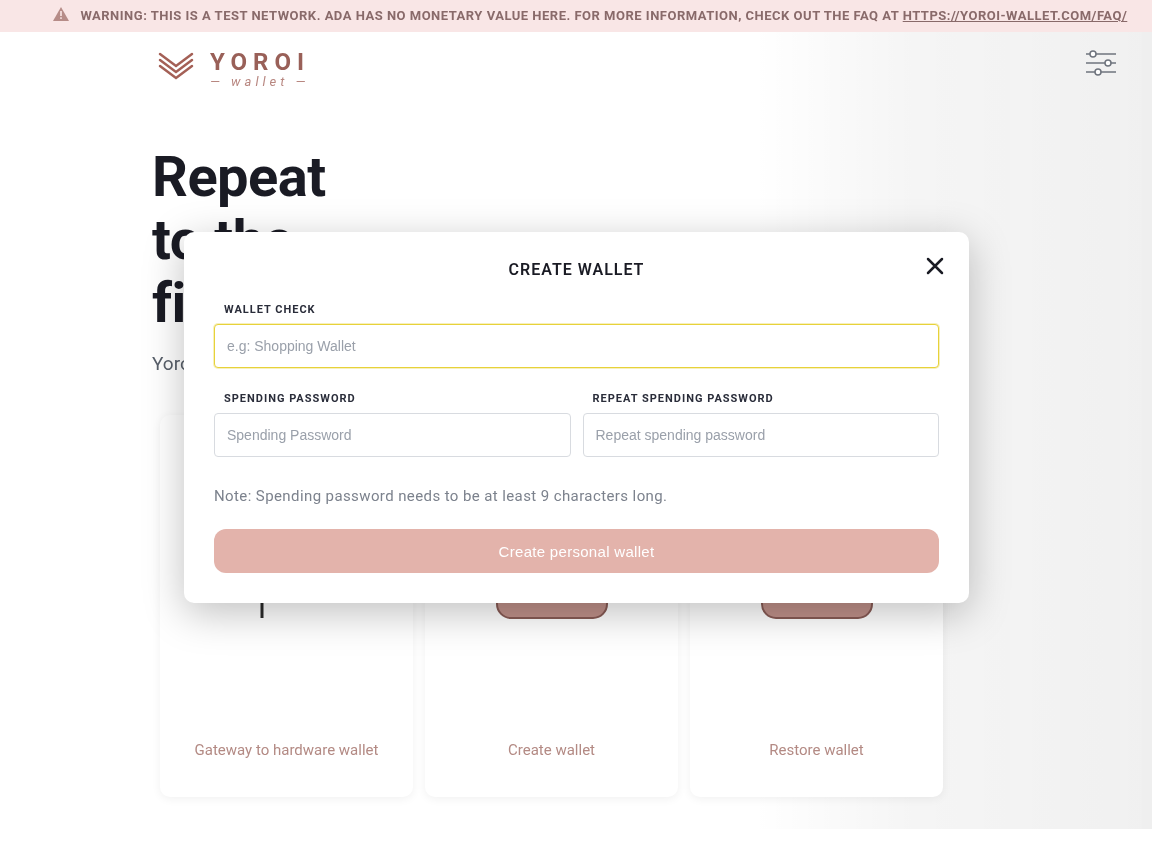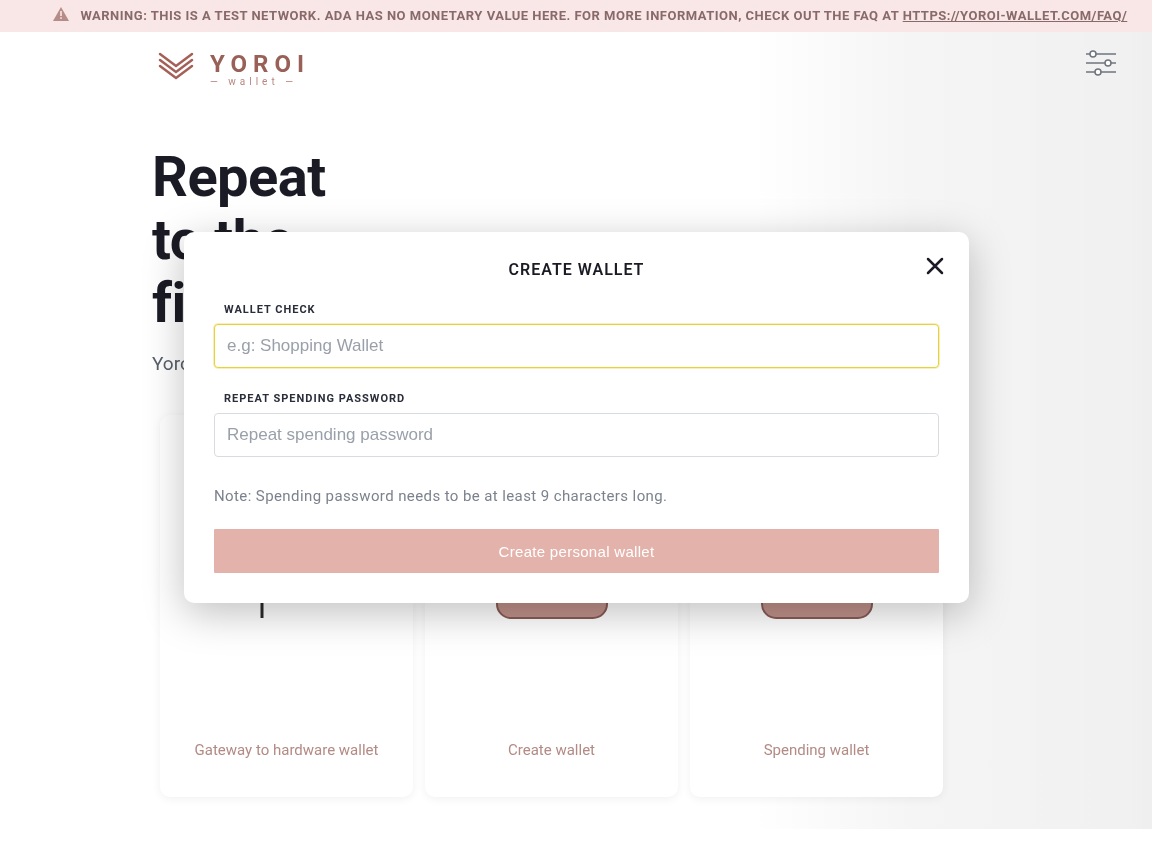--- a/index.html
+++ b/index.html
@@ -46,21 +46,21 @@
   }
 
   .logo-row {
     padding: 14px 0 0 108px;
     display: flex;
     align-items: center;
     gap: 14px;
     color: #a85f55;
   }
   .logo-text { font-size: 24px; letter-spacing: 6px; font-weight: 700; color: #9b5f57; }
-  .logo-sub { font-size: 10px; letter-spacing: 4px; color: #ba867f; margin-top: -2px; }
+  .logo-sub { font-size: 13px; letter-spacing: 4px; color: #ba867f; margin-top: -2px; font-style: italic; }
 
   .settings-icon {
     position: absolute;
     top: 18px;
     right: 36px;
     color: #6e737d;
     cursor: pointer;
   }
 
   .hero {
@@ -158,41 +158,41 @@
     display: flex;
     gap: 12px;
   }
   .field-col { flex: 1; }
   .text-input {
     width: 100%;
     height: 44px;
     border: 1px solid #d8dbe0;
     border-radius: 4px;
     padding: 0 12px;
-    font-size: 17px;
+    font-size: 14px;
     color: #2a2d3a;
     outline: none;
     background: #fff;
   }
   .text-input::placeholder { color: #9aa0aa; }
   .text-input.focused {
     border: 1.5px solid #e7d23a;
     box-shadow: 0 0 0 1px #e7d23a55;
   }
   .note {
     font-size: 15px;
     color: #7c828d;
     margin: 30px 0 24px 0;
     letter-spacing: 0.4px;
   }
   .primary-btn {
     width: 100%;
     height: 44px;
     border: none;
-    border-radius: 1px;
+    border-radius: 12px;
     background: #e3b3ab;
     color: #fff;
     font-size: 15px;
     letter-spacing: 0.3px;
     cursor: pointer;
   }
 
   
   .dim {
     filter: saturate(0.95);
@@ -285,39 +285,43 @@
       <div class="card-art">
         <svg width="170" height="200" viewBox="0 0 170 200">
           <rect x="30" y="60" width="110" height="100" rx="14" fill="#c29089" stroke="#8a5b54" stroke-width="2"></rect>
           <rect x="30" y="52" width="110" height="24" rx="12" fill="#d9b2ab"></rect>
           <path d="M70 100 A20 20 0 1 1 52 118" fill="none" stroke="#f2e2de" stroke-width="4"></path>
           <polygon points="70,92 70,108 58,100" fill="#f2e2de"></polygon>
           <circle cx="112" cy="122" r="13" fill="#2a2a2a"></circle>
           <rect x="108" y="114" width="8" height="3" fill="#c29089"></rect>
         </svg>
       </div>
-      <div class="card-label">Spending wallet</div>
+      <div class="card-label">Restore wallet</div>
     </div>
   </div>
 </div>
 
 <div class="overlay"></div>
 <div class="modal">
   <div class="modal-title">CREATE WALLET</div>
   <div class="modal-close">
     <svg width="24" height="24" viewBox="0 0 24 24">
         <path d="M5 5 L19 19 M19 5 L5 19" stroke="#1a1b24" stroke-width="2.5" stroke-linecap="round"></path>
       </svg>
   </div>
 
   <div class="field-label">WALLET CHECK</div>
   <input class="text-input focused" type="text" placeholder="e.g: Shopping Wallet" value="" style="">
 
   <div class="field-row">
     <div class="field-col">
+      <div class="field-label">SPENDING PASSWORD</div>
+      <input class="text-input" type="password" placeholder="Spending Password" style="">
+    </div>
+    <div class="field-col">
       <div class="field-label">REPEAT SPENDING PASSWORD</div>
       <input class="text-input" type="password" placeholder="Repeat spending password" style="">
     </div>
   </div>
 
   <div class="note">Note: Spending password needs to be at least 9 characters long.</div>
 
   <button class="primary-btn">Create personal wallet</button>
 </div>
 

